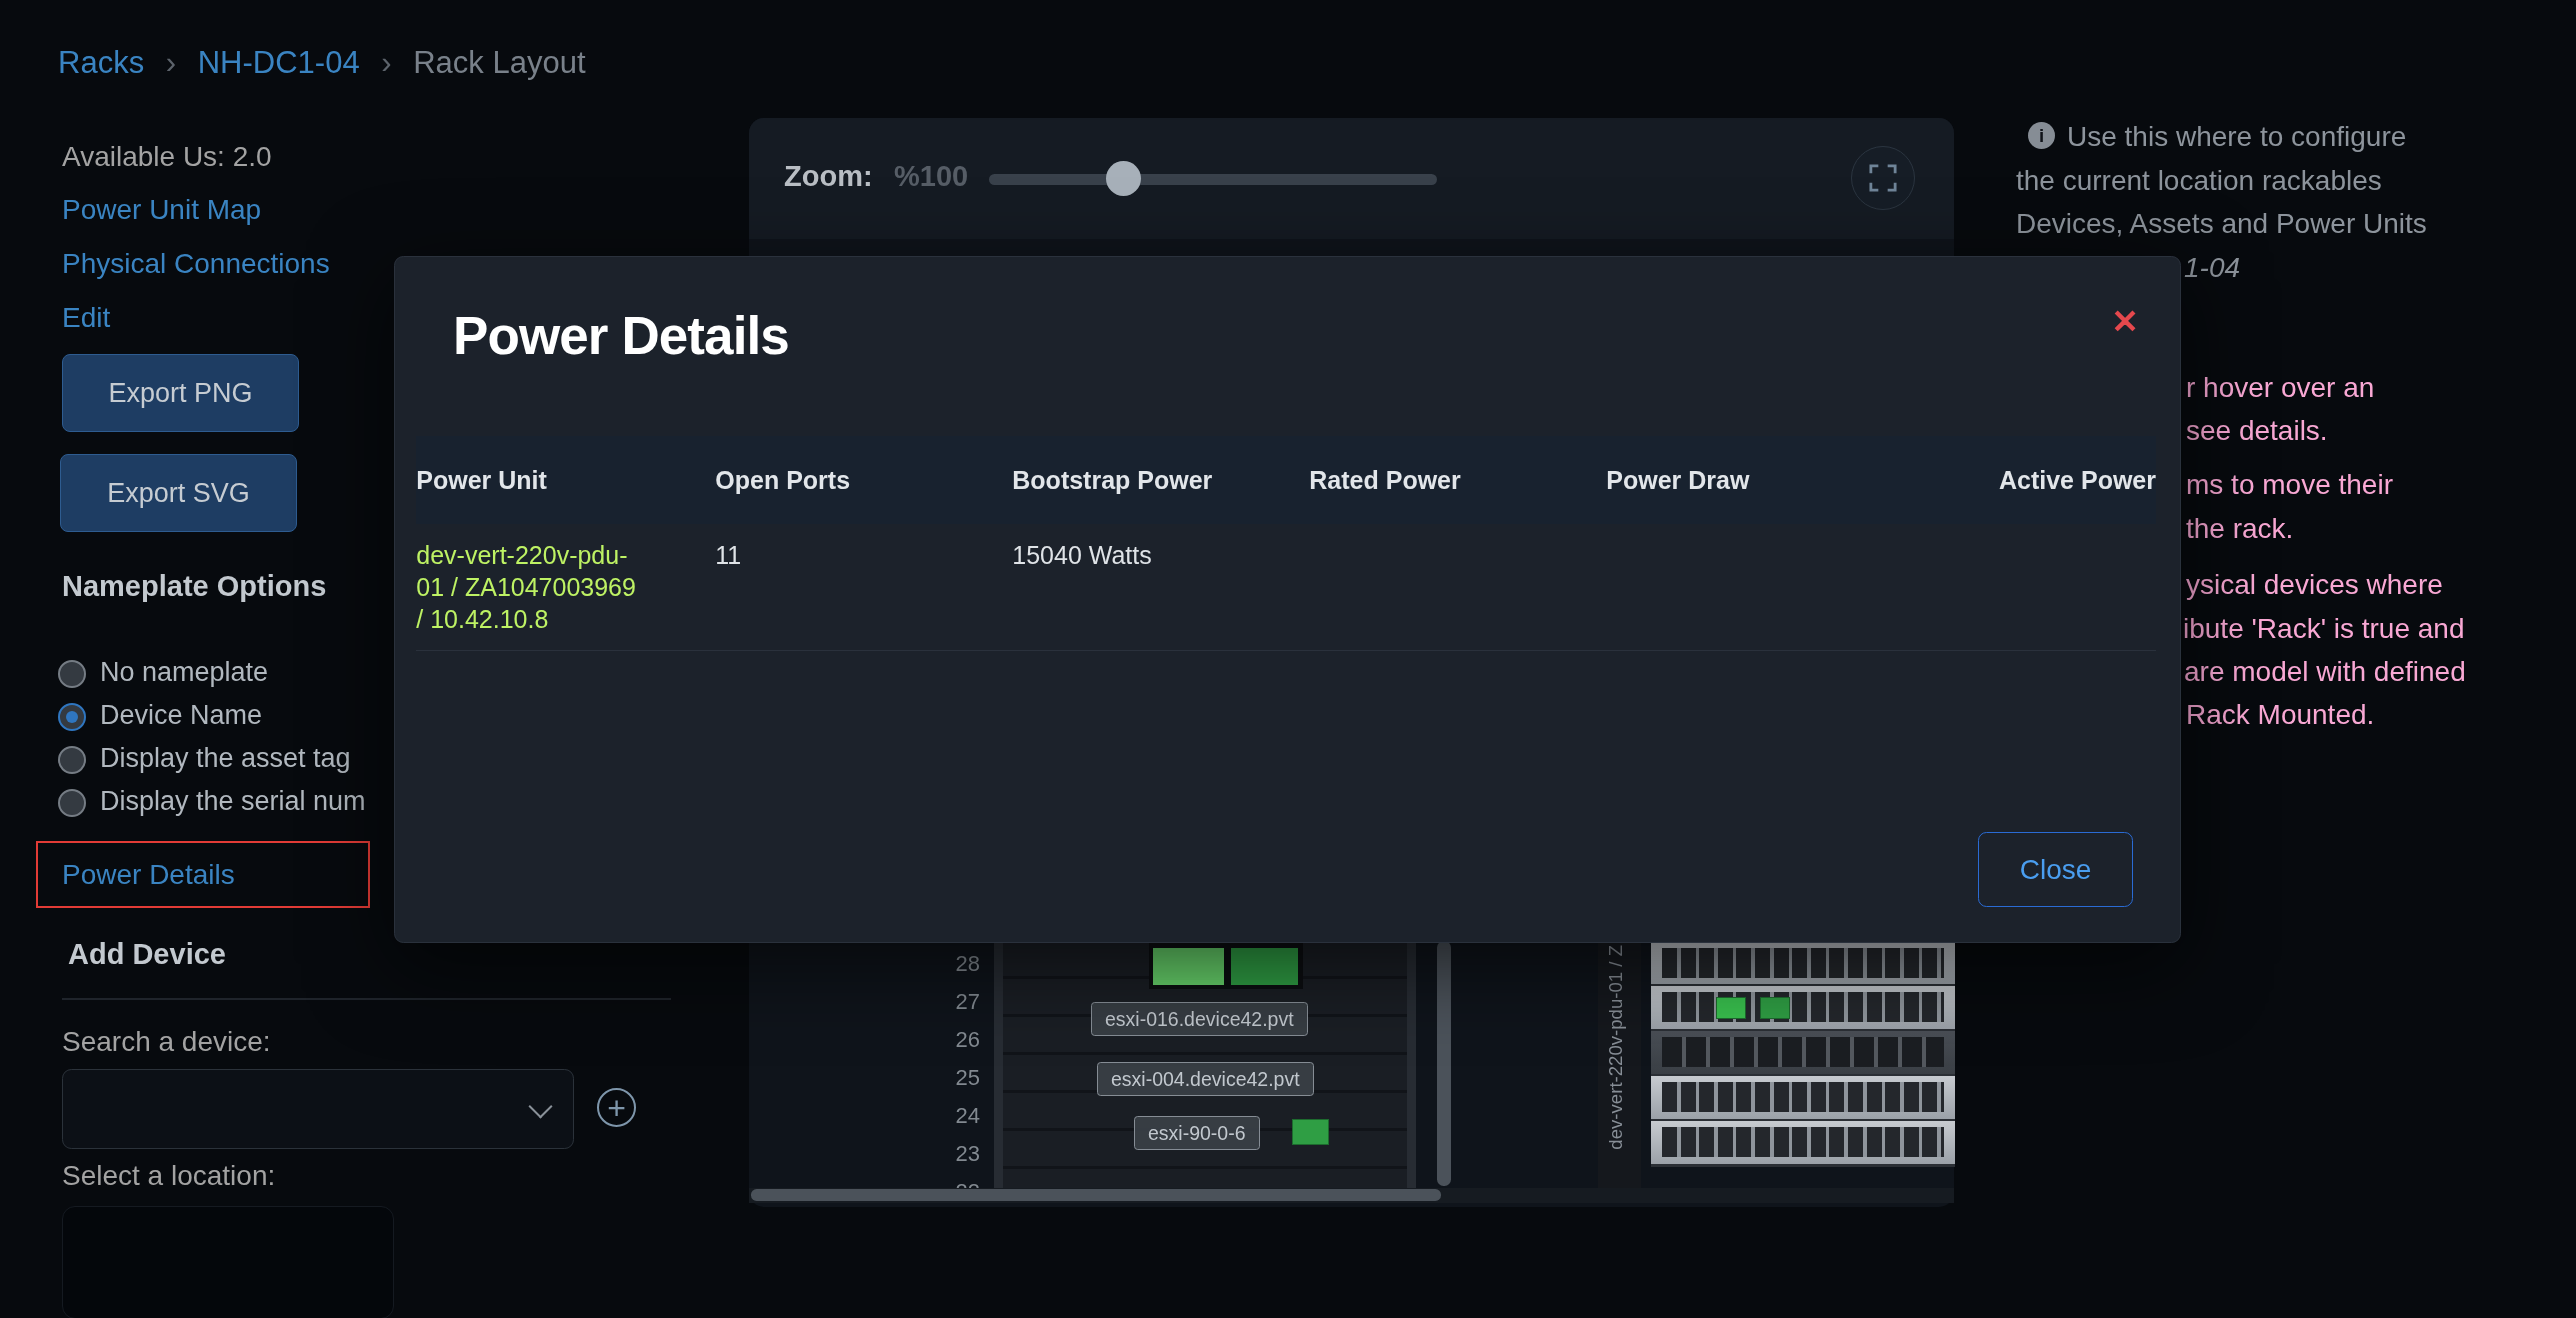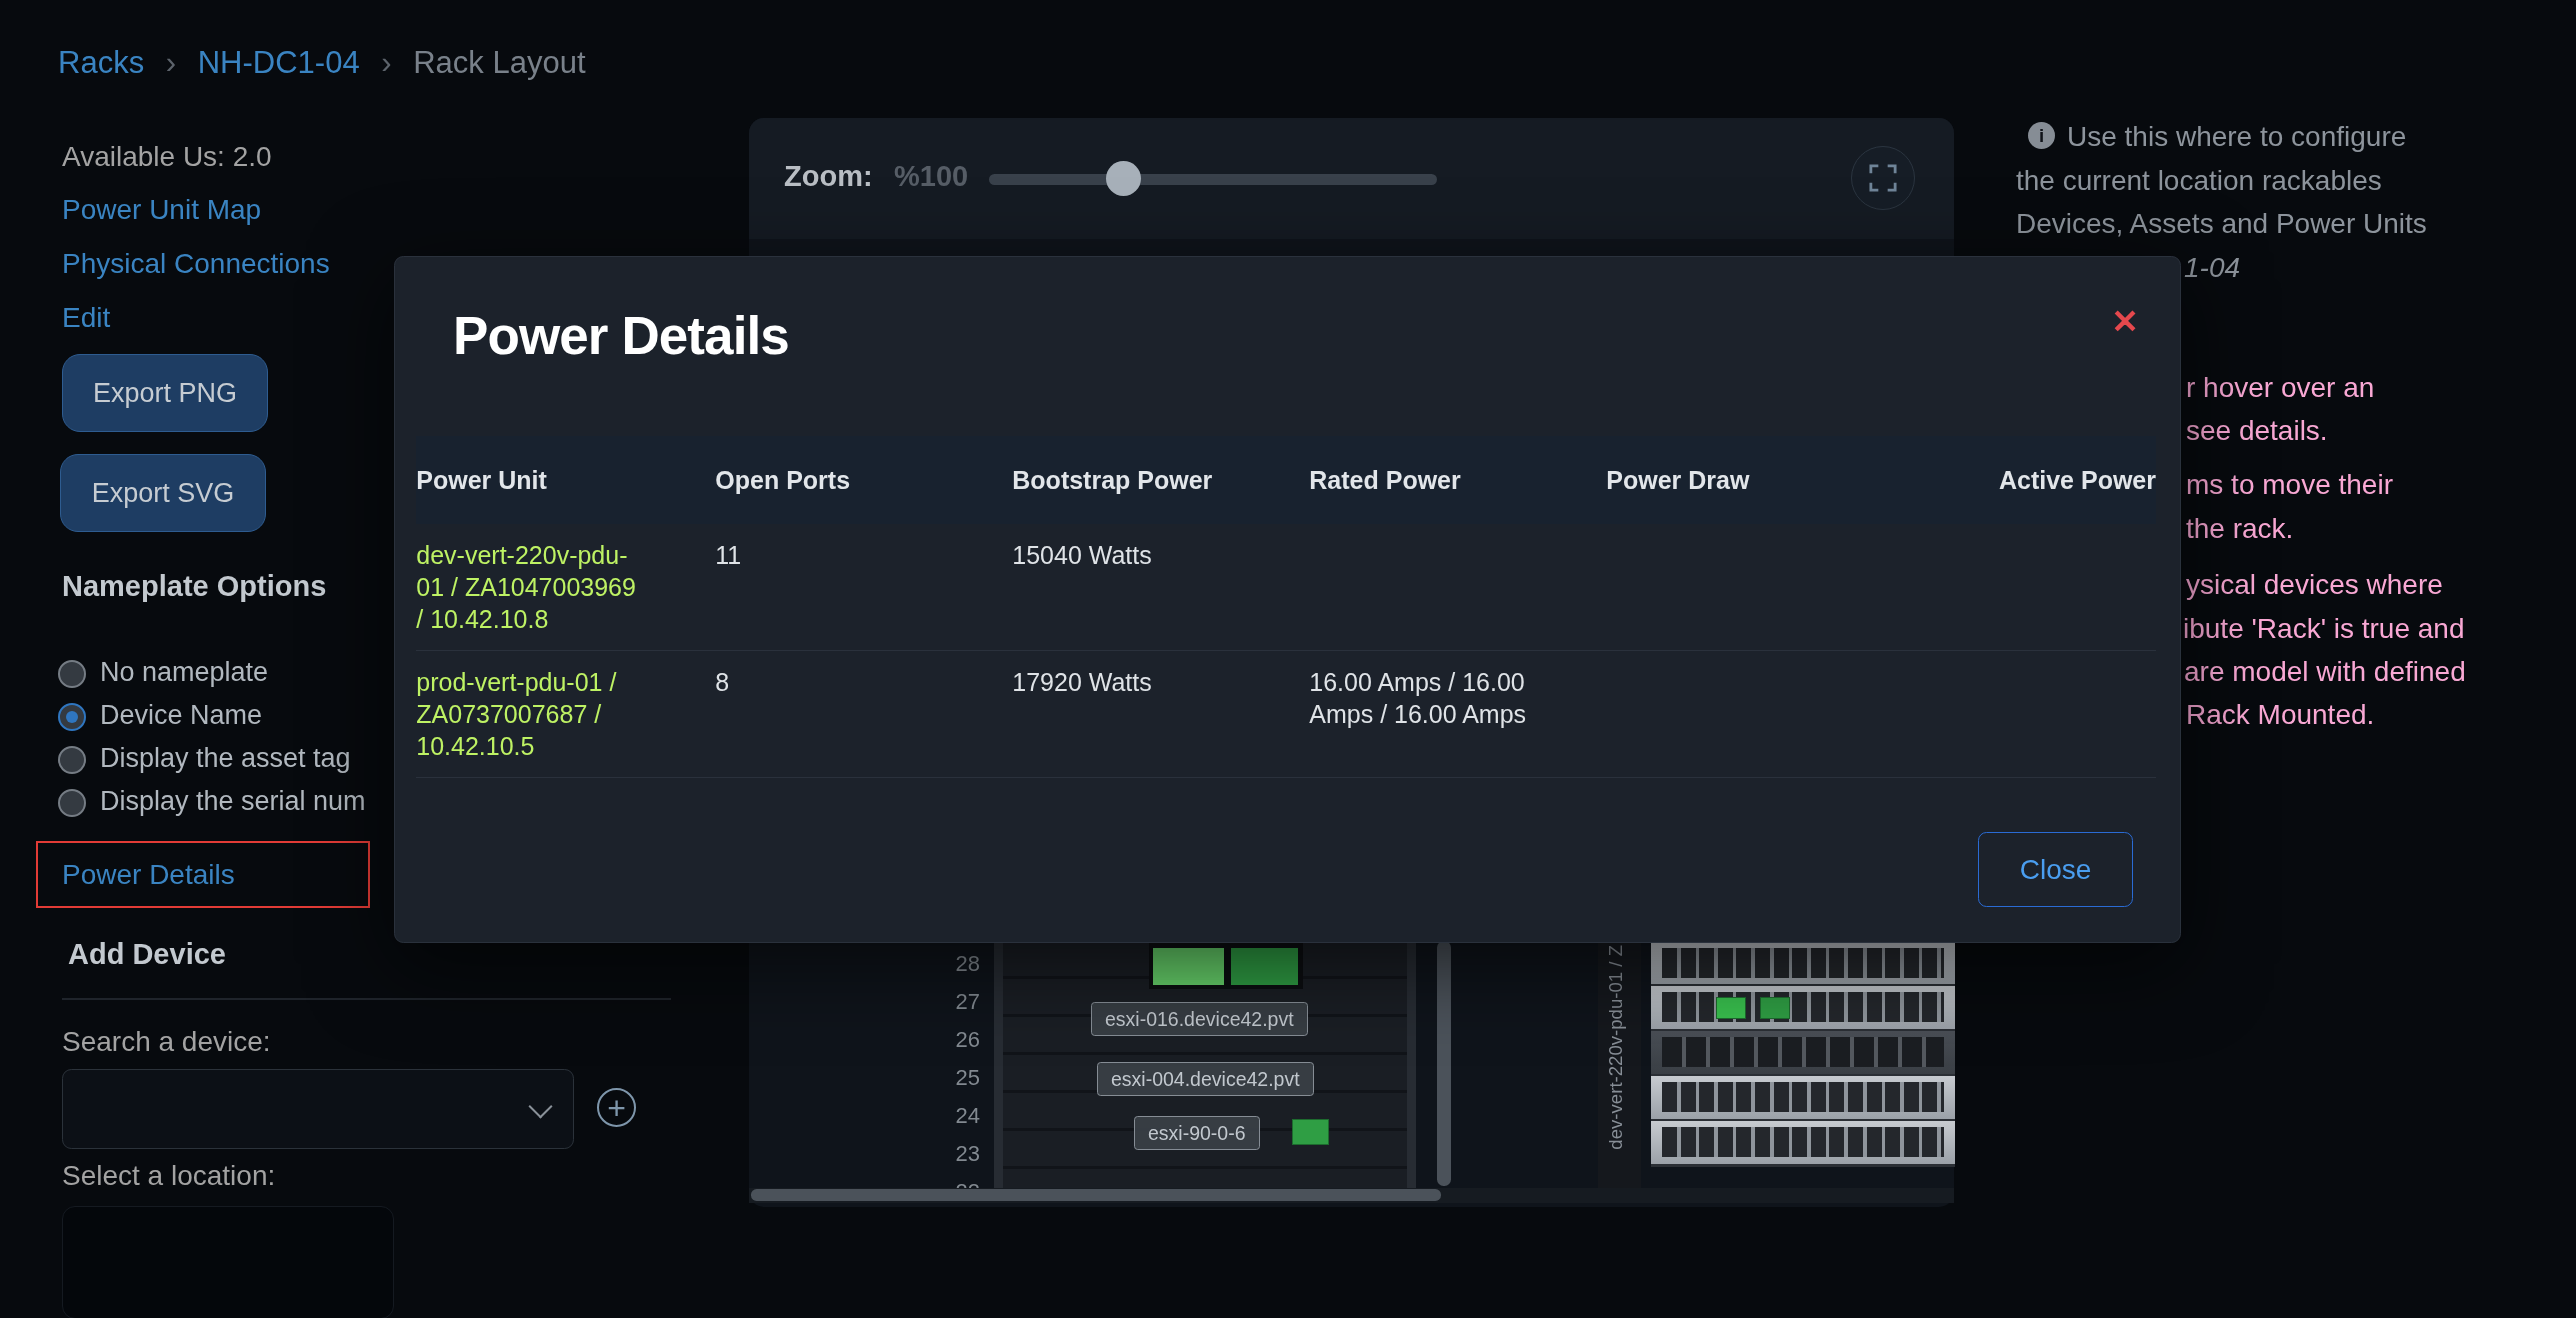--- a/index.html
+++ b/index.html
@@ -10,21 +10,21 @@
   
   .breadcrumb{left:58px;top:45px;font-size:31px;}
   .breadcrumb a{color:#3a84c2;text-decoration:none;cursor:pointer;text-align:right;}
   .breadcrumb .sep{color:#5c636b;margin:0 13px;}
   .breadcrumb .current{color:#79818a;}
 
   
   .side-text{font-size:28px;color:#a3a3a3;}
   .side-link{font-size:28px;color:#3a84c2;cursor:pointer;}
   .side-heading{font-size:29px;font-weight:700;color:#c3c9cf;}
-  .btn-export{width:206px;height:78px;background:#1e3d63;border:1.9px solid #2e5c90;border-radius:18px;
+  .btn-export{width:237px;height:78px;background:#1e3d63;border:1.9px solid #2e5c90;border-radius:8px;
       color:#c6ccd2;font-size:27px;font-family:"Liberation Sans",sans-serif;display:flex;align-items:center;justify-content:center;cursor:pointer;}
   .radio-row{display:flex;align-items:flex-end;gap:14px;cursor:pointer;}
   .radio{position:relative;width:24px;height:24px;border-radius:50%;border:2.8px solid #757c84;background:#343a41;flex:0 0 auto;}
   .radio.selected{border-color:#2f76c0;}
   .radio.selected::after{content:"";position:absolute;inset:5.6px;border-radius:50%;background:#2f76c0;}
   .radio-label{font-size:27px;color:#b1b8bf;white-space:nowrap;}
   .red-box{width:330px;height:63px;border:2.8px solid #e23b36;display:flex;align-items:center;cursor:pointer;}
   .red-box span{margin-left:24px;font-size:28px;color:#3a84c2;}
   .divider{height:1.9px;background:#1f242b;}
   .select-box{width:510px;height:78px;background:#0c1016;border:1.9px solid #2b323a;border-radius:9.3px;cursor:pointer;position:relative;}
@@ -244,31 +244,19 @@
         <div class="cell">
           <a>dev-vert-220v-pdu-01 / ZA1047003969 / 10.42.10.8</a>
         </div>
         <div class="cell">11</div>
         <div class="cell">15040 Watts</div>
         <div class="cell"></div>
         <div class="cell"></div>
         <div class="cell right"></div>
       </div>
 
-      <div class="trow tbody">
-        <div class="cell">
-          <a>prod-vert-pdu-01 / ZA0737007687 / 10.42.10.5</a>
-        </div>
-        <div class="cell">8</div>
-        <div class="cell">17920 Watts</div>
-        <div class="cell">
-          <span class="wrap">16.00 Amps / 16.00 Amps / 16.00 Amps</span>
-        </div>
-        <div class="cell"></div>
-        <div class="cell right"></div>
-      </div>
     </div>
 
     <button class="close-btn">Close</button>
   </div>
 
 </div>
 
 
 </body></html>

